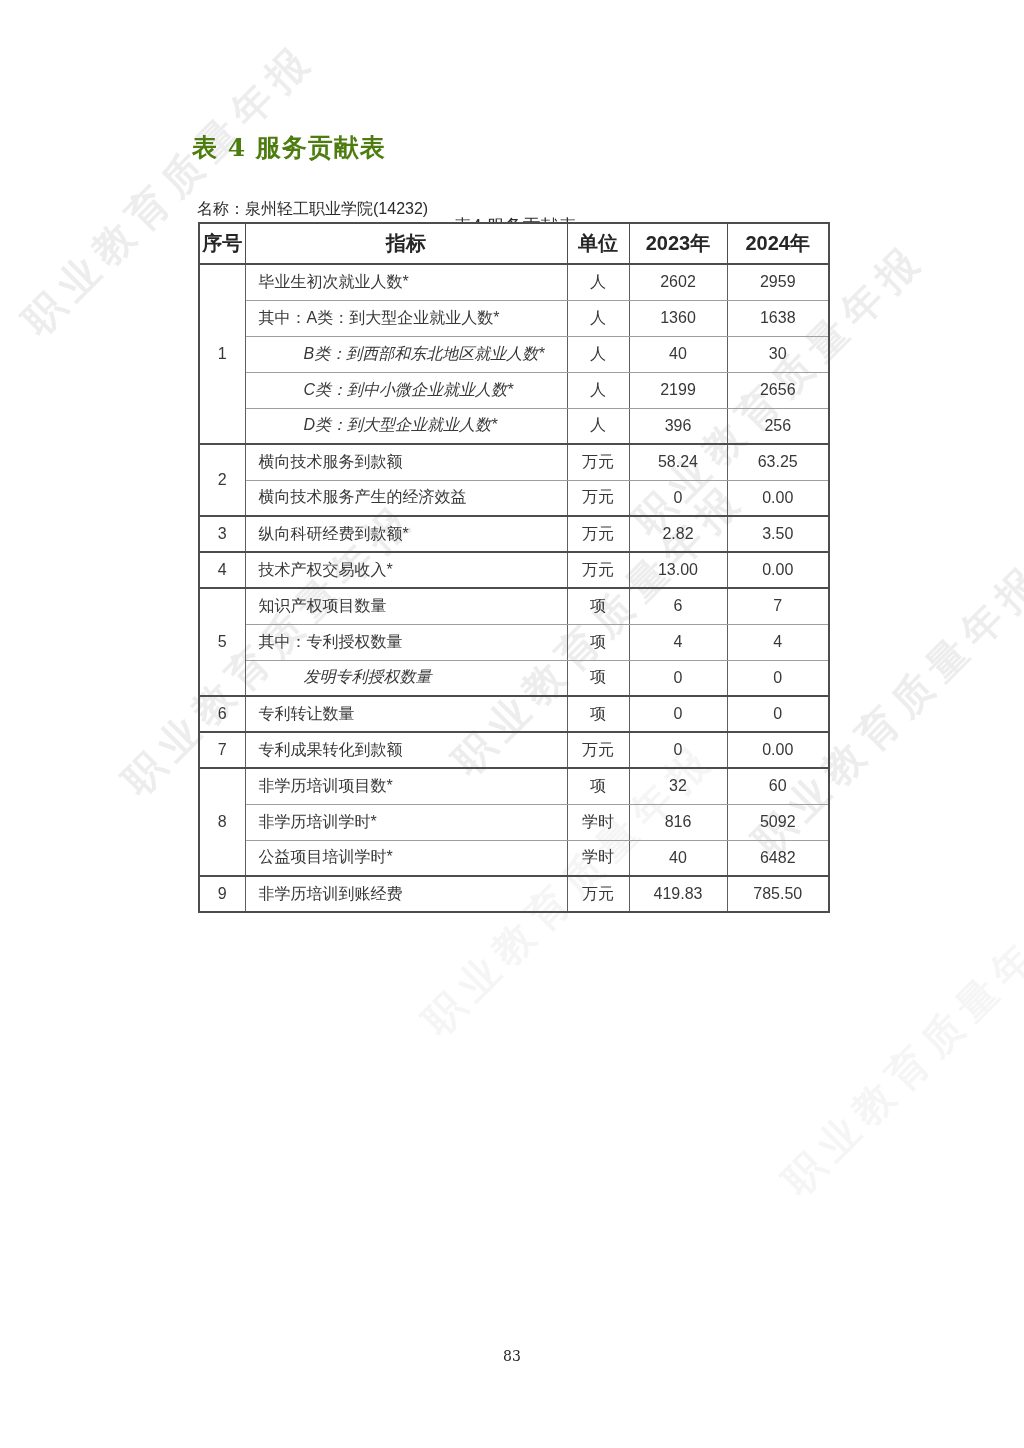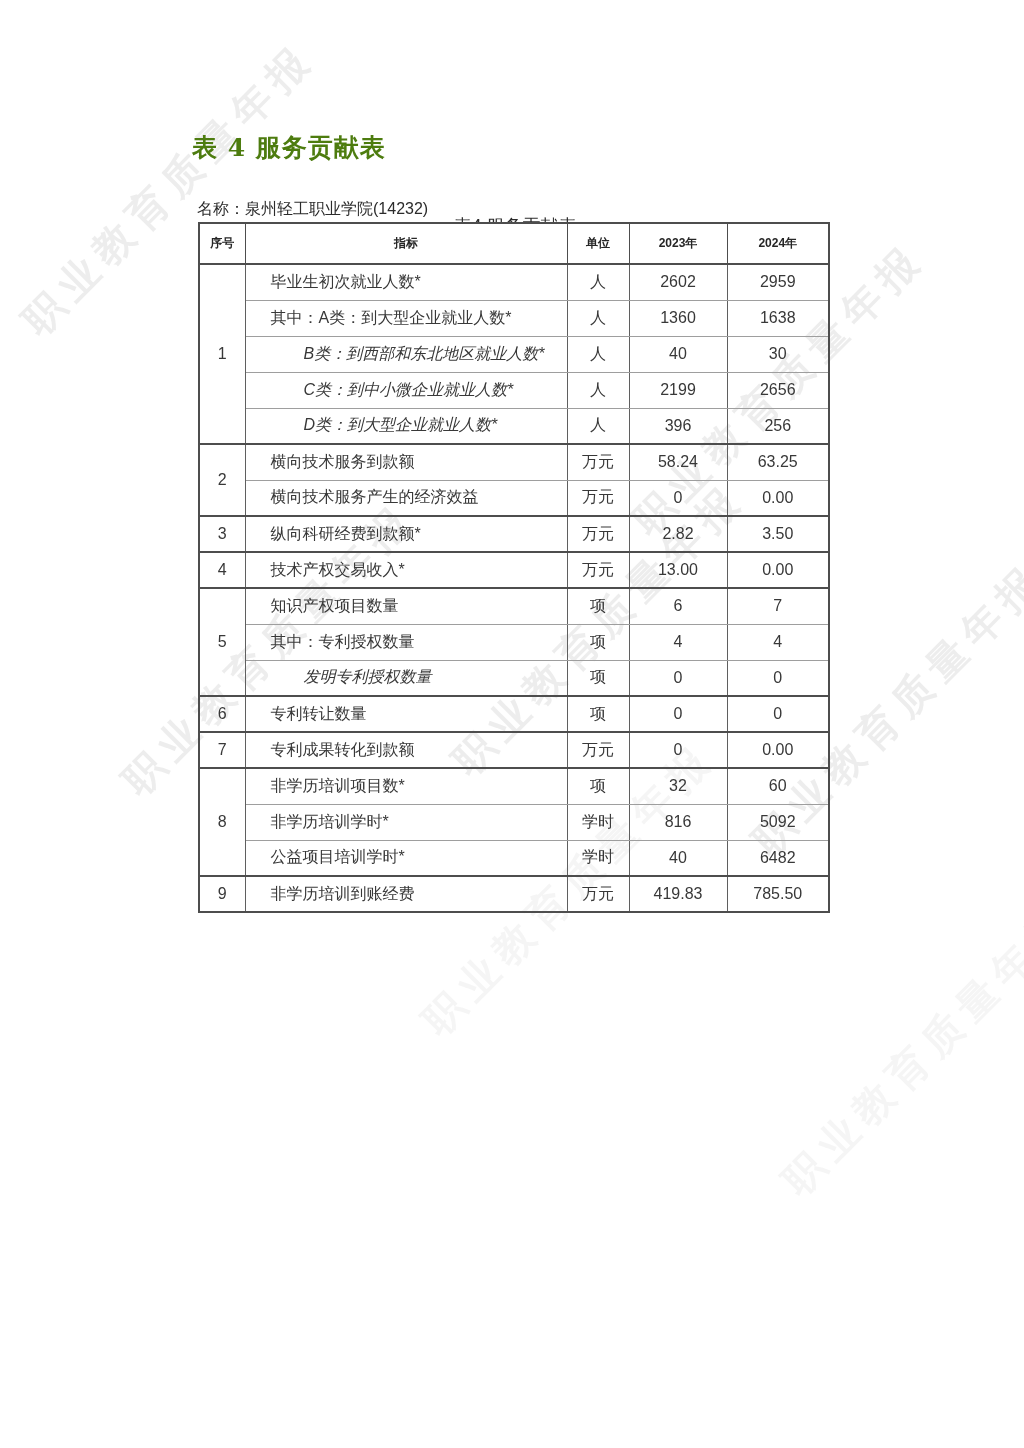--- a/index.html
+++ b/index.html
@@ -53,42 +53,42 @@
 
   table.contrib {
     position: absolute;
     left: 198px; top: 222px;
     border-collapse: collapse;
     table-layout: fixed;
     border: 2px solid #4d4d4d;
   }
   .contrib th {
     height: 41px;
-    font-size: 12px;
+    font-size: 20px;
     font-weight: bold;
     color: #262626;
     text-align: center;
     border-left: 1px solid #4d4d4d;
     border-right: 1px solid #4d4d4d;
     border-bottom: 2px solid #4d4d4d;
     background: #ffffff;
   }
   .contrib td {
     height: 36px;
     font-size: 16px;
     color: #383838;
     border-left: 1px solid #5f5f5f;
     border-right: 1px solid #5f5f5f;
     border-bottom: 1px solid #9e9e9e;
     background: transparent;
     vertical-align: middle;
   }
   .contrib tr.group-end td { border-bottom: 2px solid #4d4d4d; }
   .contrib td.seq { text-align: center; border-bottom: 2px solid #4d4d4d; }
-  .contrib td.ind { text-align: left; padding-left: 25px; }
+  .contrib td.ind { text-align: left; padding-left: 13px; }
   .contrib td.ind.indent { padding-left: 58px; font-style: italic; }
   .contrib td.c { text-align: center; }
 
   .page-number {
     position: absolute;
     left: 0; top: 1348px;
     width: 100%;
     text-align: center;
     font-family: "DejaVu Serif", serif;
     font-size: 14px;
@@ -245,13 +245,14 @@
       <tr class="group-end">
         <td class="seq">9</td>
         <td class="ind">非学历培训到账经费</td>
         <td class="c">万元</td>
         <td class="c">419.83</td>
         <td class="c">785.50</td>
       </tr>
     </tbody>
   </table>
 
+  <div class="page-number">83</div>
 </div>
 
 </body></html>

